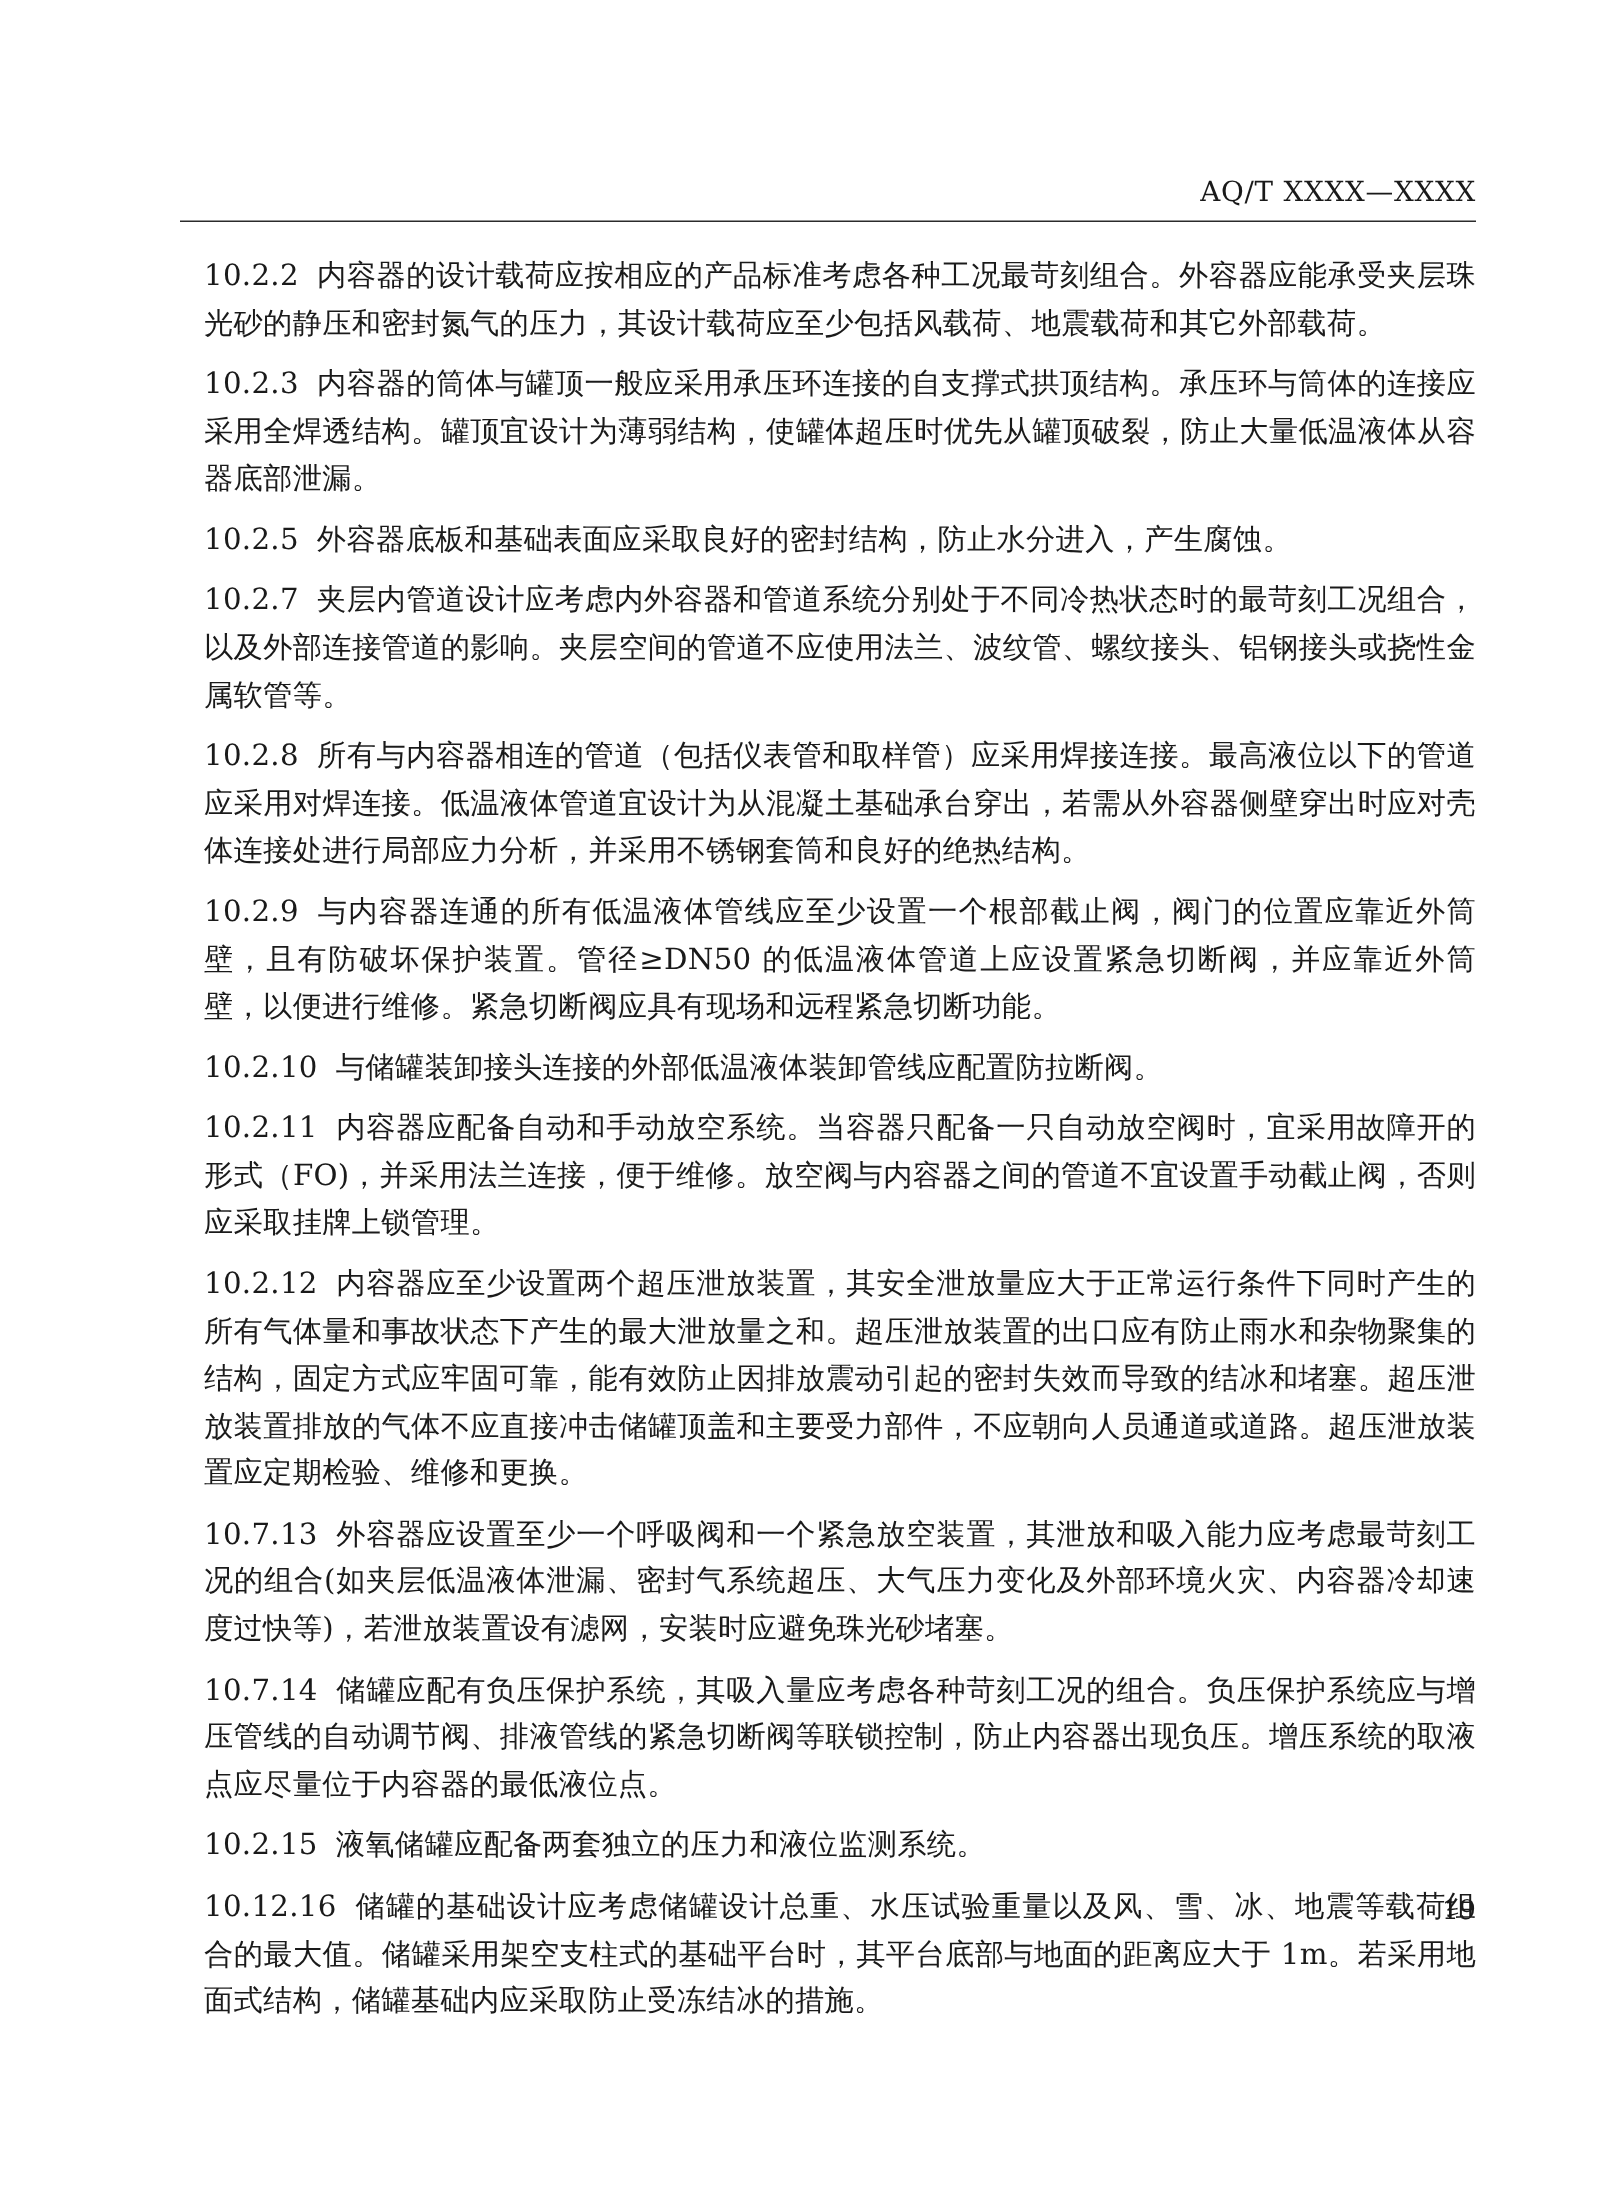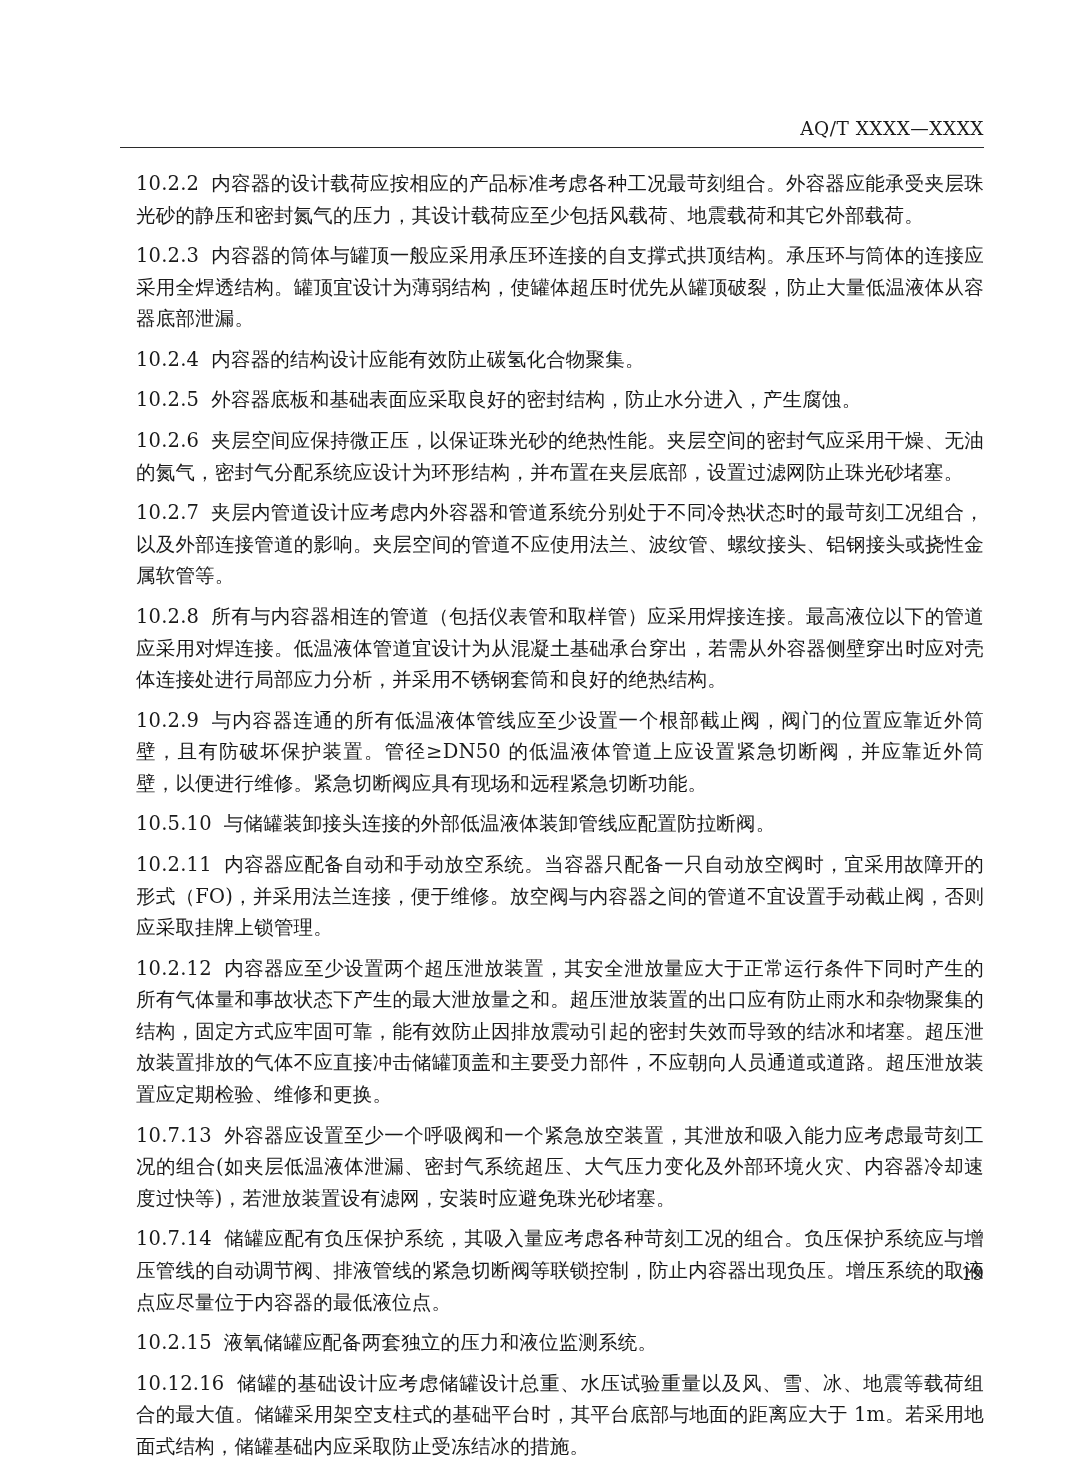--- a/index.html
+++ b/index.html
@@ -74,46 +74,40 @@
   <div class="body-block">
 
     <p class="para hang">
       <span class="num">10.2.2</span><span>内容器的设计载荷应按相应的产品标准考虑各种工况最苛刻组合。外容器应能承受夹层珠光砂的静压和密封氮气的压力，其设计载荷应至少包括风载荷、地震载荷和其它外部载荷。</span>
     </p>
 
     <p class="para hang">
       <span class="num">10.2.3</span><span>内容器的筒体与罐顶一般应采用承压环连接的自支撑式拱顶结构。承压环与筒体的连接应采用全焊透结构。罐顶宜设计为薄弱结构，使罐体超压时优先从罐顶破裂，防止大量低温液体从容器底部泄漏。</span>
     </p>
 
-    <p class="para hang">
-      <span class="num">10.2.4</span><span>内容器的结构设计应能有效防止碳氢化合物聚集。</span>
-    </p>
 
     <p class="para hang">
       <span class="num">10.2.5</span><span>外容器底板和基础表面应采取良好的密封结构，防止水分进入，产生腐蚀。</span>
     </p>
 
-    <p class="para hang">
-      <span class="num">10.2.6</span><span>夹层空间应保持微正压，以保证珠光砂的绝热性能。夹层空间的密封气应采用干燥、无油的氮气，密封气分配系统应设计为环形结构，并布置在夹层底部，设置过滤网防止珠光砂堵塞。</span>
-    </p>
 
     <p class="para hang">
       <span class="num">10.2.7</span><span>夹层内管道设计应考虑内外容器和管道系统分别处于不同冷热状态时的最苛刻工况组合，以及外部连接管道的影响。夹层空间的管道不应使用法兰、波纹管、螺纹接头、铝钢接头或挠性金属软管等。</span>
     </p>
 
     <p class="para hang">
       <span class="num">10.2.8</span><span>所有与内容器相连的管道（包括仪表管和取样管）应采用焊接连接。最高液位以下的管道应采用对焊连接。低温液体管道宜设计为从混凝土基础承台穿出，若需从外容器侧壁穿出时应对壳体连接处进行局部应力分析，并采用不锈钢套筒和良好的绝热结构。</span>
     </p>
 
     <p class="para hang">
       <span class="num">10.2.9</span><span>与内容器连通的所有低温液体管线应至少设置一个根部截止阀，阀门的位置应靠近外筒壁，且有防破坏保护装置。管径≥DN50 的低温液体管道上应设置紧急切断阀，并应靠近外筒壁，以便进行维修。紧急切断阀应具有现场和远程紧急切断功能。</span>
     </p>
 
     <p class="para hang">
-      <span class="num">10.5.10</span><span>与储罐装卸接头连接的外部低温液体装卸管线应配置防拉断阀。</span>
+      <span class="num">10.2.10</span><span>与储罐装卸接头连接的外部低温液体装卸管线应配置防拉断阀。</span>
     </p>
 
     <p class="para hang">
       <span class="num">10.2.11</span><span>内容器应配备自动和手动放空系统。当容器只配备一只自动放空阀时，宜采用故障开的形式（FO)，并采用法兰连接，便于维修。放空阀与内容器之间的管道不宜设置手动截止阀，否则应采取挂牌上锁管理。</span>
     </p>
 
     <p class="para hang">
       <span class="num">10.2.12</span><span>内容器应至少设置两个超压泄放装置，其安全泄放量应大于正常运行条件下同时产生的所有气体量和事故状态下产生的最大泄放量之和。超压泄放装置的出口应有防止雨水和杂物聚集的结构，固定方式应牢固可靠，能有效防止因排放震动引起的密封失效而导致的结冰和堵塞。超压泄放装置排放的气体不应直接冲击储罐顶盖和主要受力部件，不应朝向人员通道或道路。超压泄放装置应定期检验、维修和更换。</span>
     </p>
 

